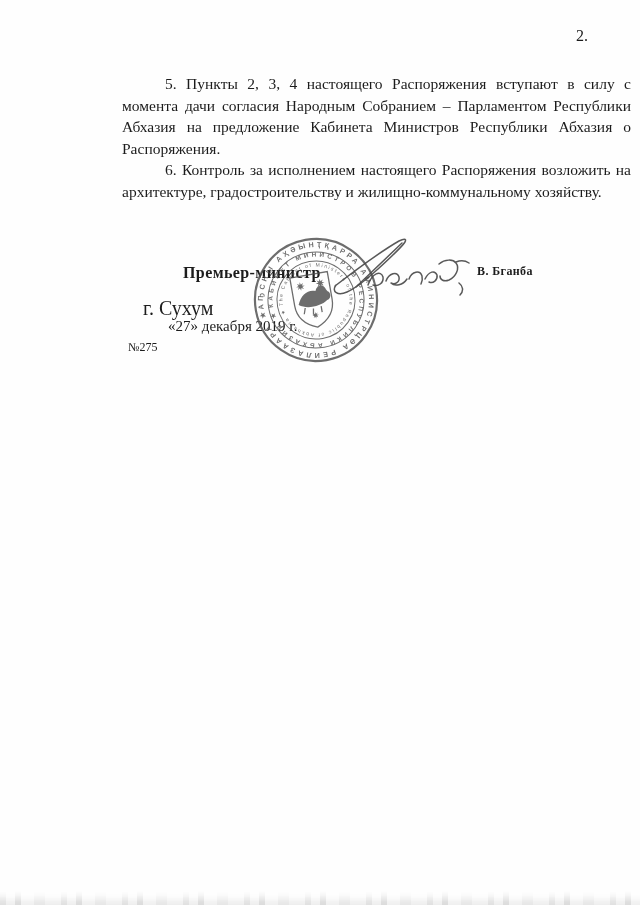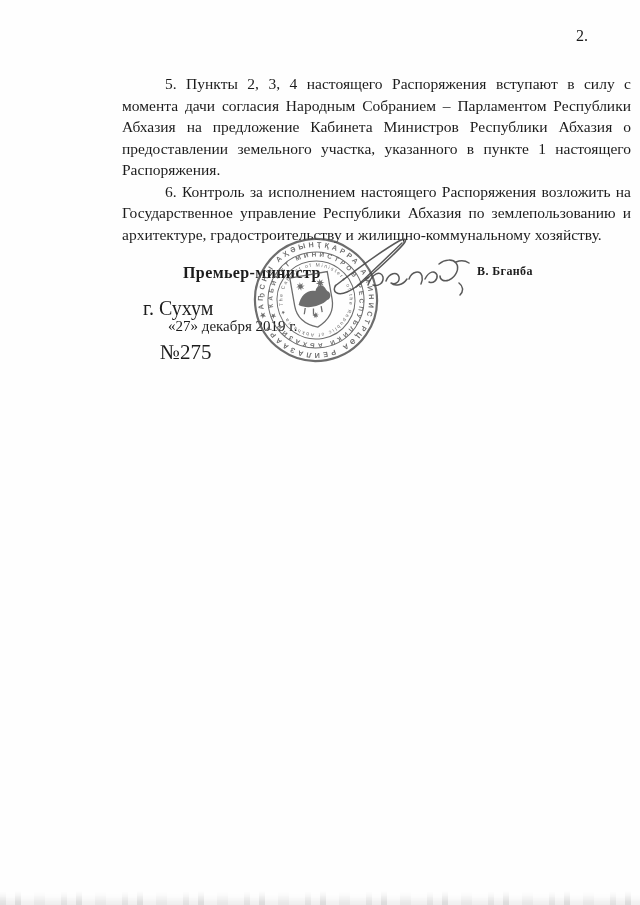--- a/index.html
+++ b/index.html
@@ -14,21 +14,21 @@
   .line {
     line-height:21.5px; height:21.5px; overflow:hidden;
     text-align:justify; text-align-last:justify; white-space:normal;
   }
   .line.indent { padding-left:43px; }
   .line.last { text-align-last:left; }
   .sig-title { position:absolute; left:143px; top:264px; font-size:16px; font-weight:bold; letter-spacing:.4px;margin-left:40px; }
   .sig-name  { position:absolute; left:477px; top:264px; font-size:12px; font-weight:bold; letter-spacing:.4px; }
   .sig-city  { position:absolute; left:143px; top:297px; font-size:20px; }
   .sig-date  { position:absolute; left:143px; top:318px; font-size:15px;margin-left:25px; }
-  .sig-number{ position:absolute; left:160px; top:340px; font-size:21px; }
+  .sig-number{ position:absolute; left:128px; top:340px; font-size:12px; }
   .seal { position:absolute; left:246px; top:230px; transform:rotate(-10deg); opacity:.82; }
   .seal .ink  { stroke:var(--ink); fill:none; }
   .seal .c-thick { stroke-width:2.2; }
   .seal .c-thin  { stroke-width:1; }
   .seal .ringtext { fill:var(--ink); stroke:none; font-family:"Liberation Sans", sans-serif; font-weight:700; }
   .seal .r1 { font-size:7.2px; }
   .seal .r2 { font-size:6.4px; }
   .seal .r3 { font-size:5px; font-weight:400; }
   .seal .arms { stroke:var(--ink); fill:none; stroke-width:1.3; }
   .seal .arms .solid { fill:var(--ink); stroke:none; }
@@ -51,24 +51,22 @@
 <body>
 
 <div class="page">
 
   <div class="page-number">2.</div>
 
   <div class="body-text" id="document-body">
       <div class="line indent">5. Пункты 2, 3, 4 настоящего Распоряжения вступают в силу с</div>
       <div class="line">момента дачи согласия Народным Собранием – Парламентом Республики</div>
       <div class="line">Абхазия на предложение Кабинета Министров Республики Абхазия о</div>
-      <div class="line">предоставлении земельного участка, указанного в пункте 1 настоящего</div>
       <div class="line last">Распоряжения.</div>
       <div class="line indent">6. Контроль за исполнением настоящего Распоряжения возложить на</div>
-      <div class="line">Государственное управление Республики Абхазия по землепользованию и</div>
       <div class="line last">архитектуре, градостроительству и жилищно-коммунальному хозяйству.</div>
     </div>
 
   <div class="sig-block">
     <div class="sig-title">Премьер-министр</div>
     <div class="sig-name">В. Бганба</div>
     <div class="sig-city">г. Сухум</div>
     <div class="sig-date">«27» декабря 2019 г.</div>
     <div class="sig-number">№275</div>
   </div>

